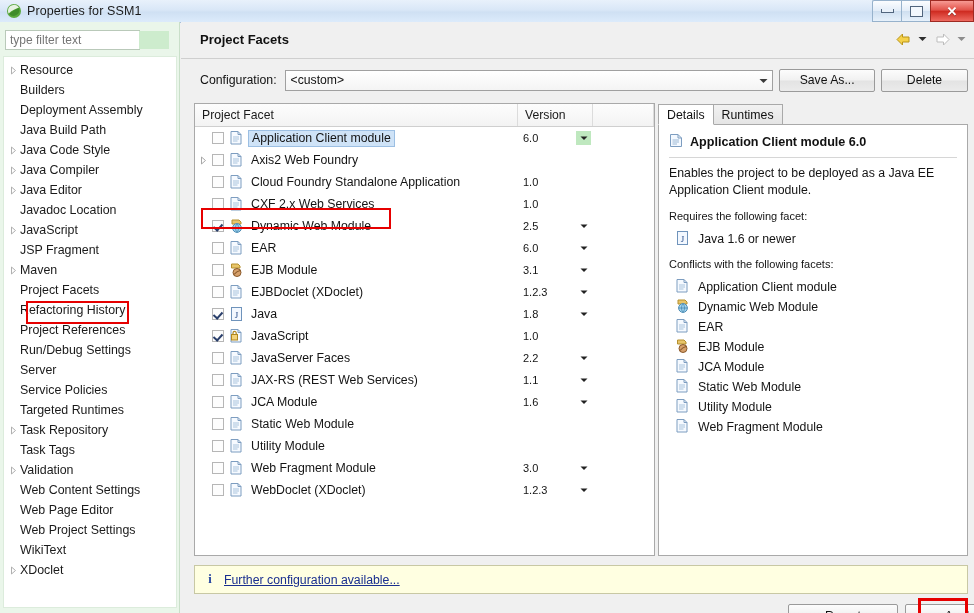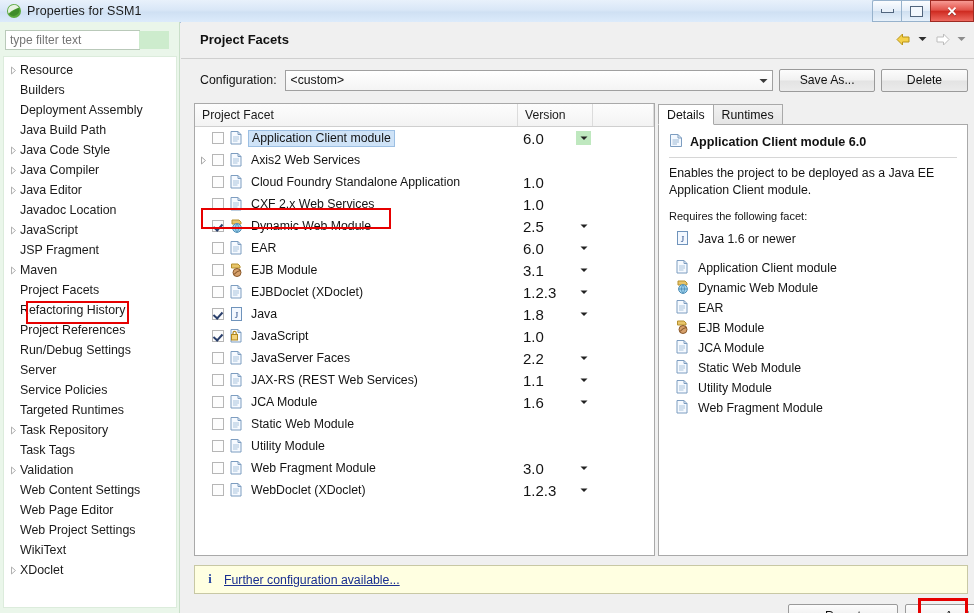--- a/index.html
+++ b/index.html
@@ -126,21 +126,21 @@
     width:12px;height:12px;box-sizing:border-box;flex:0 0 auto;margin-right:5px;
     border:1px solid #b6b6b6;background:#fdfdfd;position:relative;
   }
   .f-check.on::after{
     content:"";position:absolute;left:2px;top:1px;width:4px;height:7px;
     border:solid #2a3f6b;border-width:0 2px 2px 0;transform:rotate(42deg);
   }
   .f-icon{width:15px;height:16px;flex:0 0 auto;margin-right:5px;display:flex;align-items:center;justify-content:center;}
   .f-name{font-size:12.3px;color:#141414;white-space:nowrap;padding:0 2px;line-height:15px;}
   .f-name.selected{background:#cfe3f7;border:1px solid #9cbfe3;padding:0 3px;margin-left:-1px;}
-  .f-ver{position:absolute;left:328px;font-size:15px;color:#141414;}
+  .f-ver{position:absolute;left:328px;font-size:11px;color:#141414;}
   .f-drop{position:absolute;left:381px;top:4px;width:15px;height:14px;display:flex;align-items:center;justify-content:center;}
   .f-drop.hl{background:#bfe8bf;}
   .redbox-dwm{
     position:absolute;left:6px;top:104px;width:190px;height:21px;
     border:2px solid #e60000;box-sizing:border-box;pointer-events:none;z-index:5;
   }
 
   
   .detailpanel{
     position:absolute;left:477px;top:81px;width:346px;height:453px;
@@ -438,21 +438,21 @@
               </svg>
             </span>
             <span class="f-check"></span>
             <span class="f-icon">
               <svg width="15" height="16" viewBox="0 0 15 16">
                 <path d="M2 1.5 H9 L12 4.5 V14 H2 Z" fill="#f6faff" stroke="#7d9dc0" stroke-width="1"></path>
                 <path d="M9 1.5 V4.5 H12" fill="none" stroke="#7d9dc0" stroke-width="1"></path>
                 <path d="M4 7 H10 M4 9 H10 M4 11 H8.5" fill="none" stroke="#a9c3dc" stroke-width="1"></path>
               </svg>
             </span>
-            <span class="f-name">Axis2 Web Services</span>
+            <span class="f-name">Axis2 Web Foundry</span>
             <span class="f-ver"></span>
           </div>
           <div class="frow">
             <span class="f-arrow"></span>
             <span class="f-check"></span>
             <span class="f-icon">
               <svg width="15" height="16" viewBox="0 0 15 16">
                 <path d="M2 1.5 H9 L12 4.5 V14 H2 Z" fill="#f6faff" stroke="#7d9dc0" stroke-width="1"></path>
                 <path d="M9 1.5 V4.5 H12" fill="none" stroke="#7d9dc0" stroke-width="1"></path>
                 <path d="M4 7 H10 M4 9 H10 M4 11 H8.5" fill="none" stroke="#a9c3dc" stroke-width="1"></path>
@@ -719,20 +719,21 @@
         <div id="requires-list" class="d-indent">
             <div class="d-item">
               <span><svg width="15" height="16" viewBox="0 0 15 16">
                   <rect x="2.5" y="1.5" width="10" height="13" fill="#f3f8ff" stroke="#6f93bb" stroke-width="1"></rect>
                   <text x="7.5" y="11.5" text-anchor="middle" font-size="9" font-family="&quot;Liberation Serif&quot;,serif" fill="#2a4f8c">J</text>
                 </svg></span>
               <span class="d-item-label">Java 1.6 or newer</span>
             </div>
           </div>
         <div class="d-gap"></div>
+        <div class="d-label">Conflicts with the following facets:</div>
         <div id="conflicts-list" class="d-indent">
             <div class="d-item">
               <span><svg width="15" height="16" viewBox="0 0 15 16">
                   <path d="M2 1.5 H9 L12 4.5 V14 H2 Z" fill="#f6faff" stroke="#7d9dc0" stroke-width="1"></path>
                   <path d="M9 1.5 V4.5 H12" fill="none" stroke="#7d9dc0" stroke-width="1"></path>
                   <path d="M4 7 H10 M4 9 H10 M4 11 H8.5" fill="none" stroke="#a9c3dc" stroke-width="1"></path>
                 </svg></span>
               <span class="d-item-label">Application Client module</span>
             </div>
             <div class="d-item">

